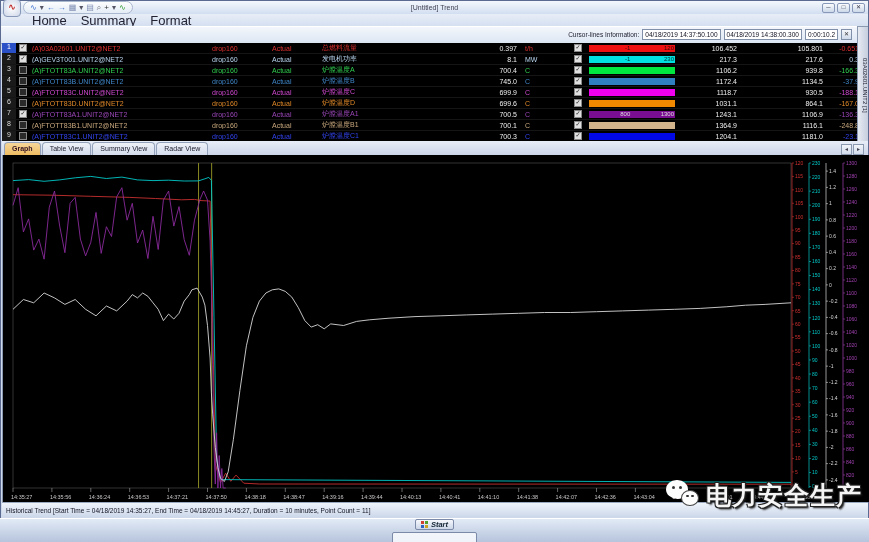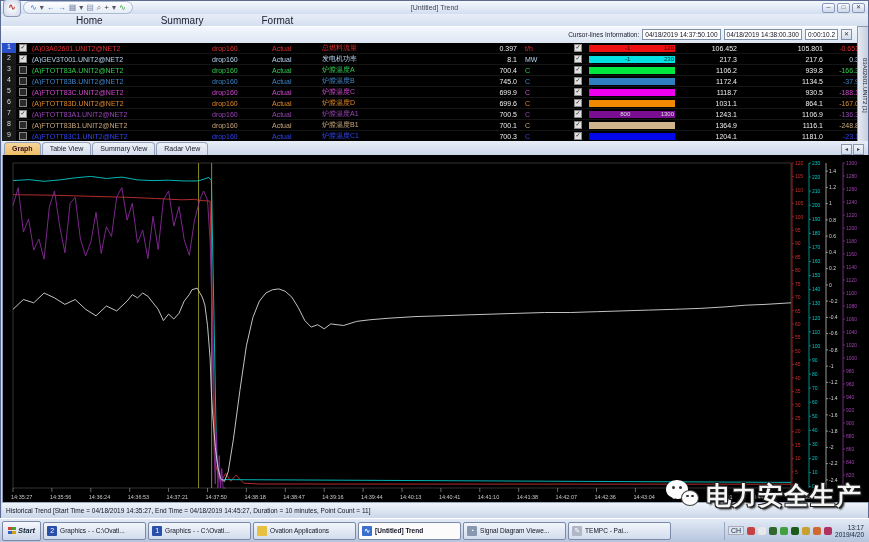--- a/index.html
+++ b/index.html
@@ -12,21 +12,21 @@
     border:1px solid #8898b8;color:#c03030;font-size:9px;line-height:14px;text-align:center;font-weight:bold;}
   .qat{display:flex;align-items:center;gap:1px;background:linear-gradient(#fdfefe,#e4ecf6);
     border:1px solid #aab8d0;border-radius:7px;padding:0 5px;height:11px;}
   .qic{font-size:8px;line-height:9px;color:#556;padding:0 1px;cursor:default;}
   .title-center{position:absolute;left:0;right:0;text-align:center;font-size:7px;color:#445;}
   .winbtns{position:absolute;right:3px;top:2px;display:flex;gap:2px;}
   .wbtn{width:11px;height:8px;font-size:6px;line-height:7px;text-align:center;color:#334;
     background:linear-gradient(#fafcfe,#ccd8ea);border:1px solid #8898b8;border-radius:2px;}
   
   .menubar{height:12px;display:flex;gap:4px;padding-left:26px;align-items:center;background:linear-gradient(#e8eef8,#d4dff0);}
-  .menuitem{font-size:10px;color:#223;padding:0 5px;margin-left:44px;}
+  .menuitem{font-size:13px;color:#223;padding:0 5px;}
   
   .ribbonstrip{height:16px;background:linear-gradient(#f4f7fc,#dce6f3);border-top:1px solid #fff;
     border-bottom:1px solid #9aa8c0;position:relative;}
   .cursorinfo{position:absolute;right:16px;top:2px;display:flex;gap:3px;align-items:center;}
   .ci-label{font-size:6.5px;color:#223;}
   .ci-field{background:#fff;border:1px solid #8090a8;font-size:6.5px;color:#112;padding:0 2px;height:9px;line-height:9px;}
   .ci-close{width:9px;height:9px;background:linear-gradient(#f4f6fa,#d0daea);border:1px solid #8090a8;
     font-size:6px;line-height:8px;text-align:center;color:#333;}
   .helpicon{position:absolute;right:2px;top:3px;width:9px;height:9px;border-radius:50%;background:#3a6fd0;
     color:#fff;font-size:7px;line-height:9px;text-align:center;}
@@ -68,21 +68,21 @@
   .tsb{width:9px;height:9px;font-size:6px;line-height:8px;text-align:center;color:#445;
     background:linear-gradient(#f2f5fa,#d2dcec);border:1px solid #8a98b0;}
   
   .graphpanel{position:absolute;left:1px;top:154px;width:866px;height:347px;background:#000;border-left:1px solid #8a98b0;}
   
   .statusbar{position:absolute;left:1px;top:501px;width:866px;height:15px;
     background:linear-gradient(#eff4fb,#ccd8ea);border-top:1px solid #9aa8c0;
     font-size:6.5px;color:#112;line-height:15px;padding-left:4px;box-sizing:border-box;white-space:nowrap;overflow:hidden;}
   
   .taskbar{position:absolute;left:0;bottom:0;width:869px;height:24px;
-    background:linear-gradient(#e2eaf6,#b6c4dc);border-top:1px solid #fff;display:flex;align-items:center;gap:2px;padding:0 2px;box-sizing:border-box;}
+    background:linear-gradient(#e2eaf6,#b6c4dc);border-top:1px solid #fff;display:flex;align-items:center;gap:2px;padding:0 2px;box-sizing:border-box;flex-direction:column;}
   .startbtn{height:18px;display:flex;align-items:center;gap:2px;padding:0 5px;
     background:linear-gradient(#f6f8fc,#ccd6e8);border:1px solid #7a8aa8;border-radius:2px;font-size:7.5px;font-weight:bold;font-style:italic;color:#123;}
   .winflag{width:8px;height:8px;display:grid;grid-template-columns:4px 4px;}
   .winflag i{display:block;width:3.5px;height:3.5px;}
   .taskbtn{height:18px;flex:0 0 103px;display:flex;align-items:center;gap:3px;padding:0 3px;box-sizing:border-box;
     background:linear-gradient(#f2f6fb,#d2dcec);border:1px solid #7a8aa8;border-radius:2px;font-size:6.5px;color:#112;
     overflow:hidden;white-space:nowrap;}
   .taskbtn.active{background:#fbfbfb;font-weight:bold;}
   .tbicon{width:10px;height:10px;flex:0 0 10px;border-radius:1px;font-size:7px;line-height:10px;text-align:center;color:#fff;}
   .tray{margin-left:auto;display:flex;align-items:center;gap:3px;padding:0 3px;height:18px;border-left:1px solid #98a8c0;}

